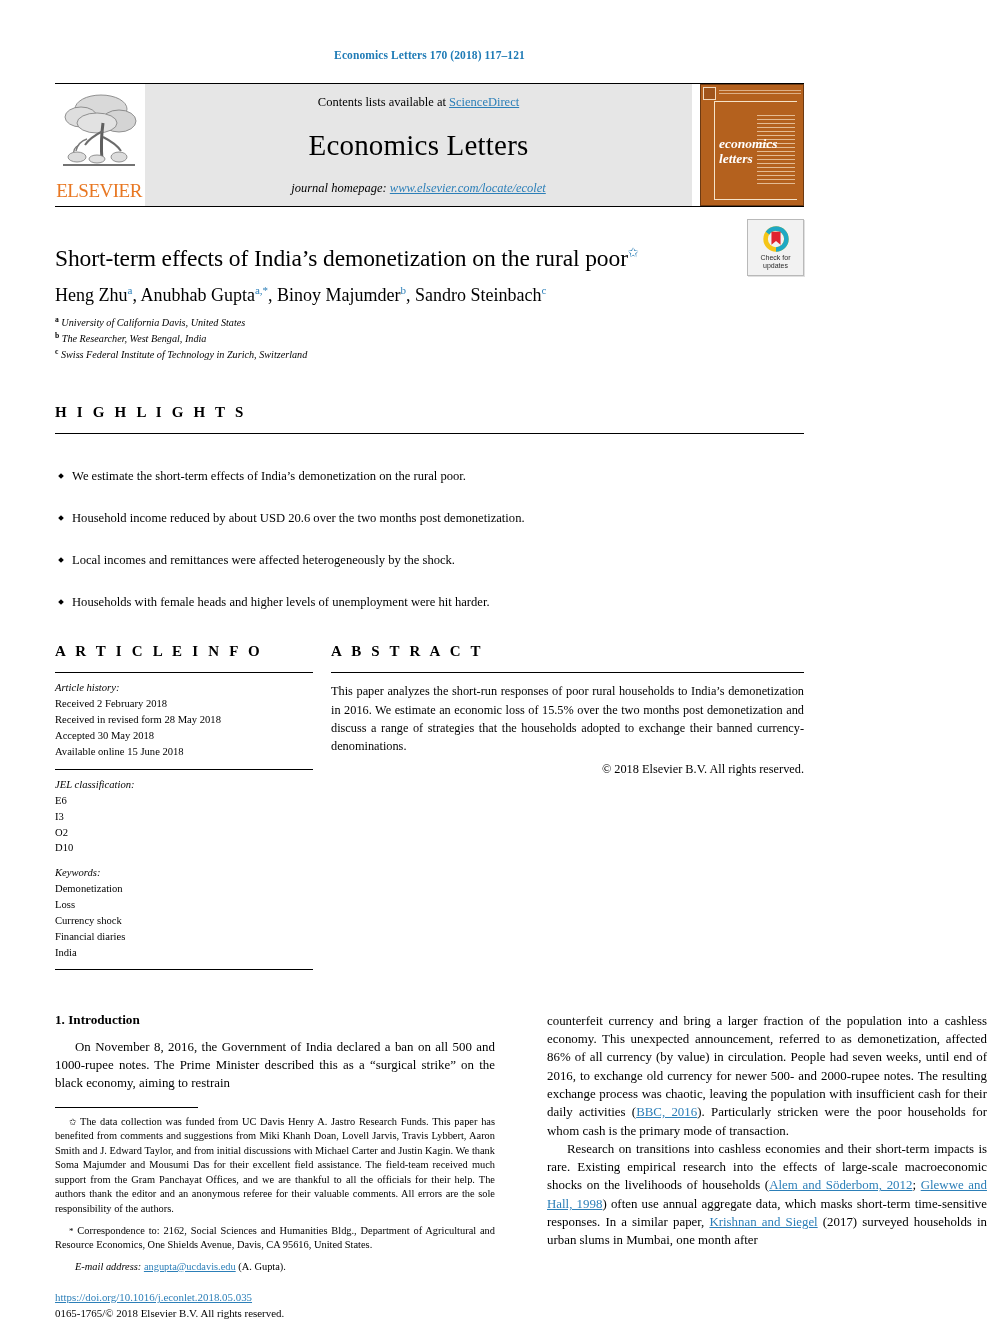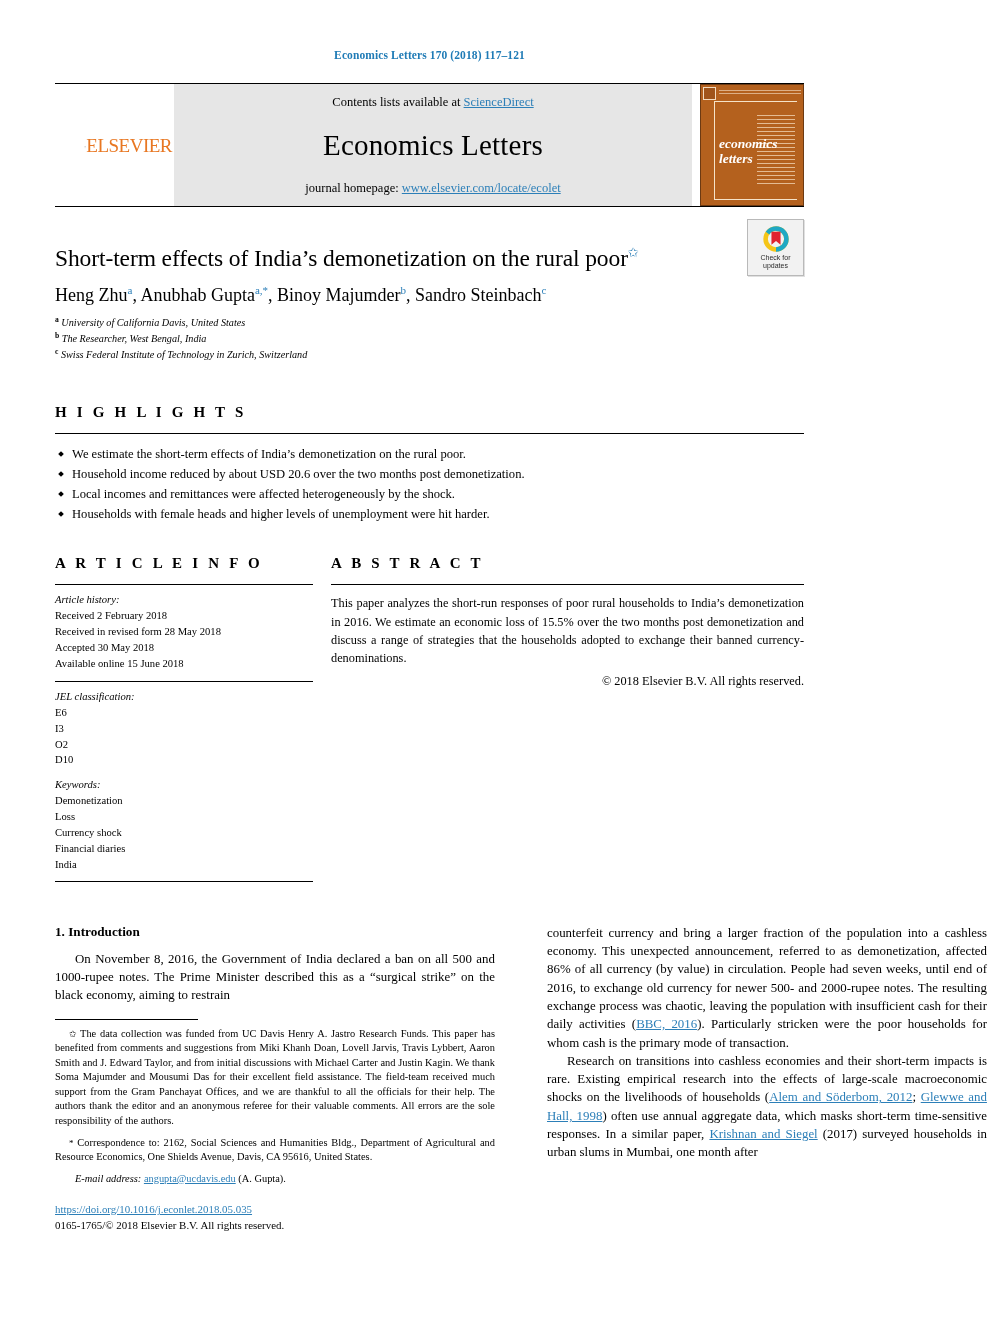--- a/index.html
+++ b/index.html
@@ -38,26 +38,25 @@
     margin-top: 22px;
     border-top: 1.6px solid #000;
     height: 122px;
     display: flex;
     align-items: stretch;
   }
   .banner-logo {
     width: 88px;
     flex: 0 0 88px;
     display: flex;
-    flex-direction: row;
+    flex-direction: column;
     justify-content: flex-start;
     align-items: center;
     padding-top: 3px;
     box-sizing: border-box;
-    margin-left: 29px;
   }
   .tree-svg { display:block; }
   .elsevier-word {
     font-family: "Liberation Serif", serif;
     color: #E87722;
     font-size: 19px;
     letter-spacing: -0.5px;
     line-height: 1;
     margin-top: -2px;
     font-weight: normal;
@@ -77,20 +76,21 @@
     font-size: 12.5px;
     color: #000;
   }
   .sd-link { color: #2c7fb8; }
   .journal-title {
     font-size: 29px;
     letter-spacing: 0.2px;
   }
   .homepage-line {
     font-size: 12.5px;
+    font-style: italic;
   }
   .homepage-link { color: #2c7fb8; }
   .banner-cover {
     width: 104px;
     flex: 0 0 104px;
     margin-left: 8px;
     background: #b4611e;
     border: 1px solid #6d3a12;
     box-sizing: border-box;
     position: relative;
@@ -216,20 +216,21 @@
   .hl-list {
     list-style: none;
     margin: 0;
     padding: 11px 0 0 0;
     font-size: 12.6px;
     line-height: 1.58;
   }
   .hl-list li {
     position: relative;
     padding-left: 17px;
+    margin-top: 22px;
   }
   .hl-list li:before {
     content: "";
     position: absolute;
     left: 4px;
     top: 7px;
     width: 4px;
     height: 4px;
     background: #000;
     transform: rotate(45deg);

